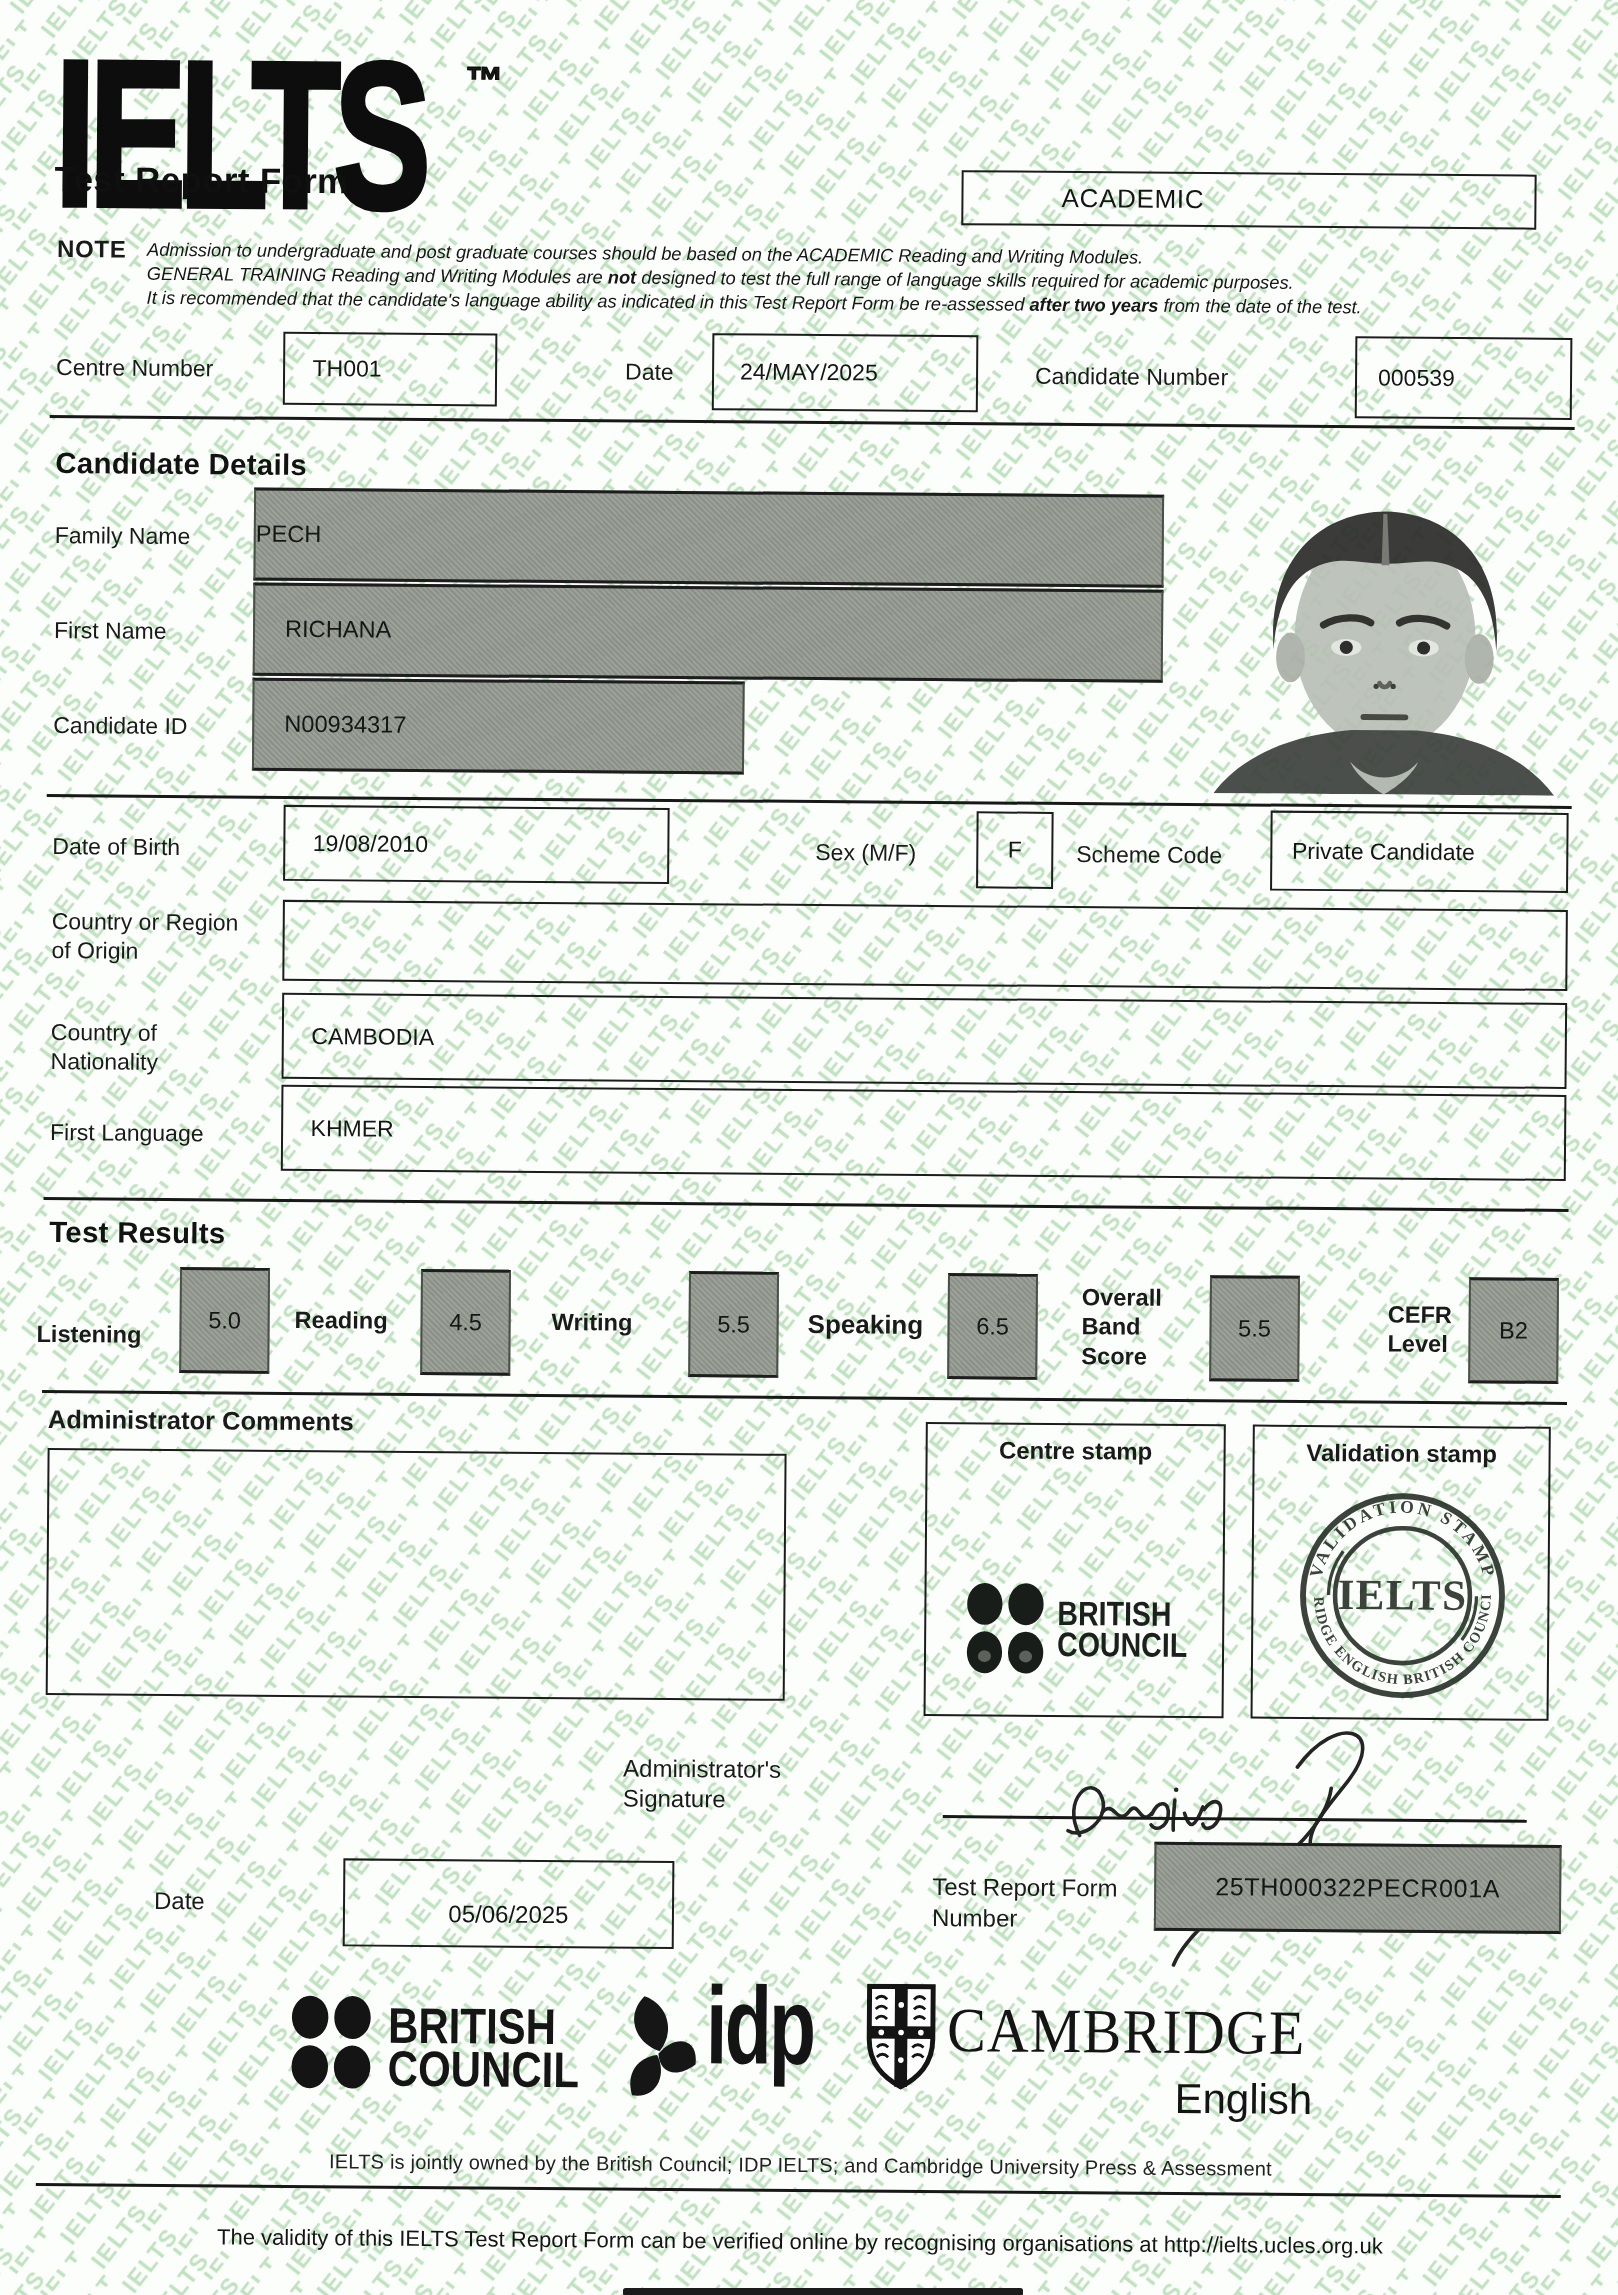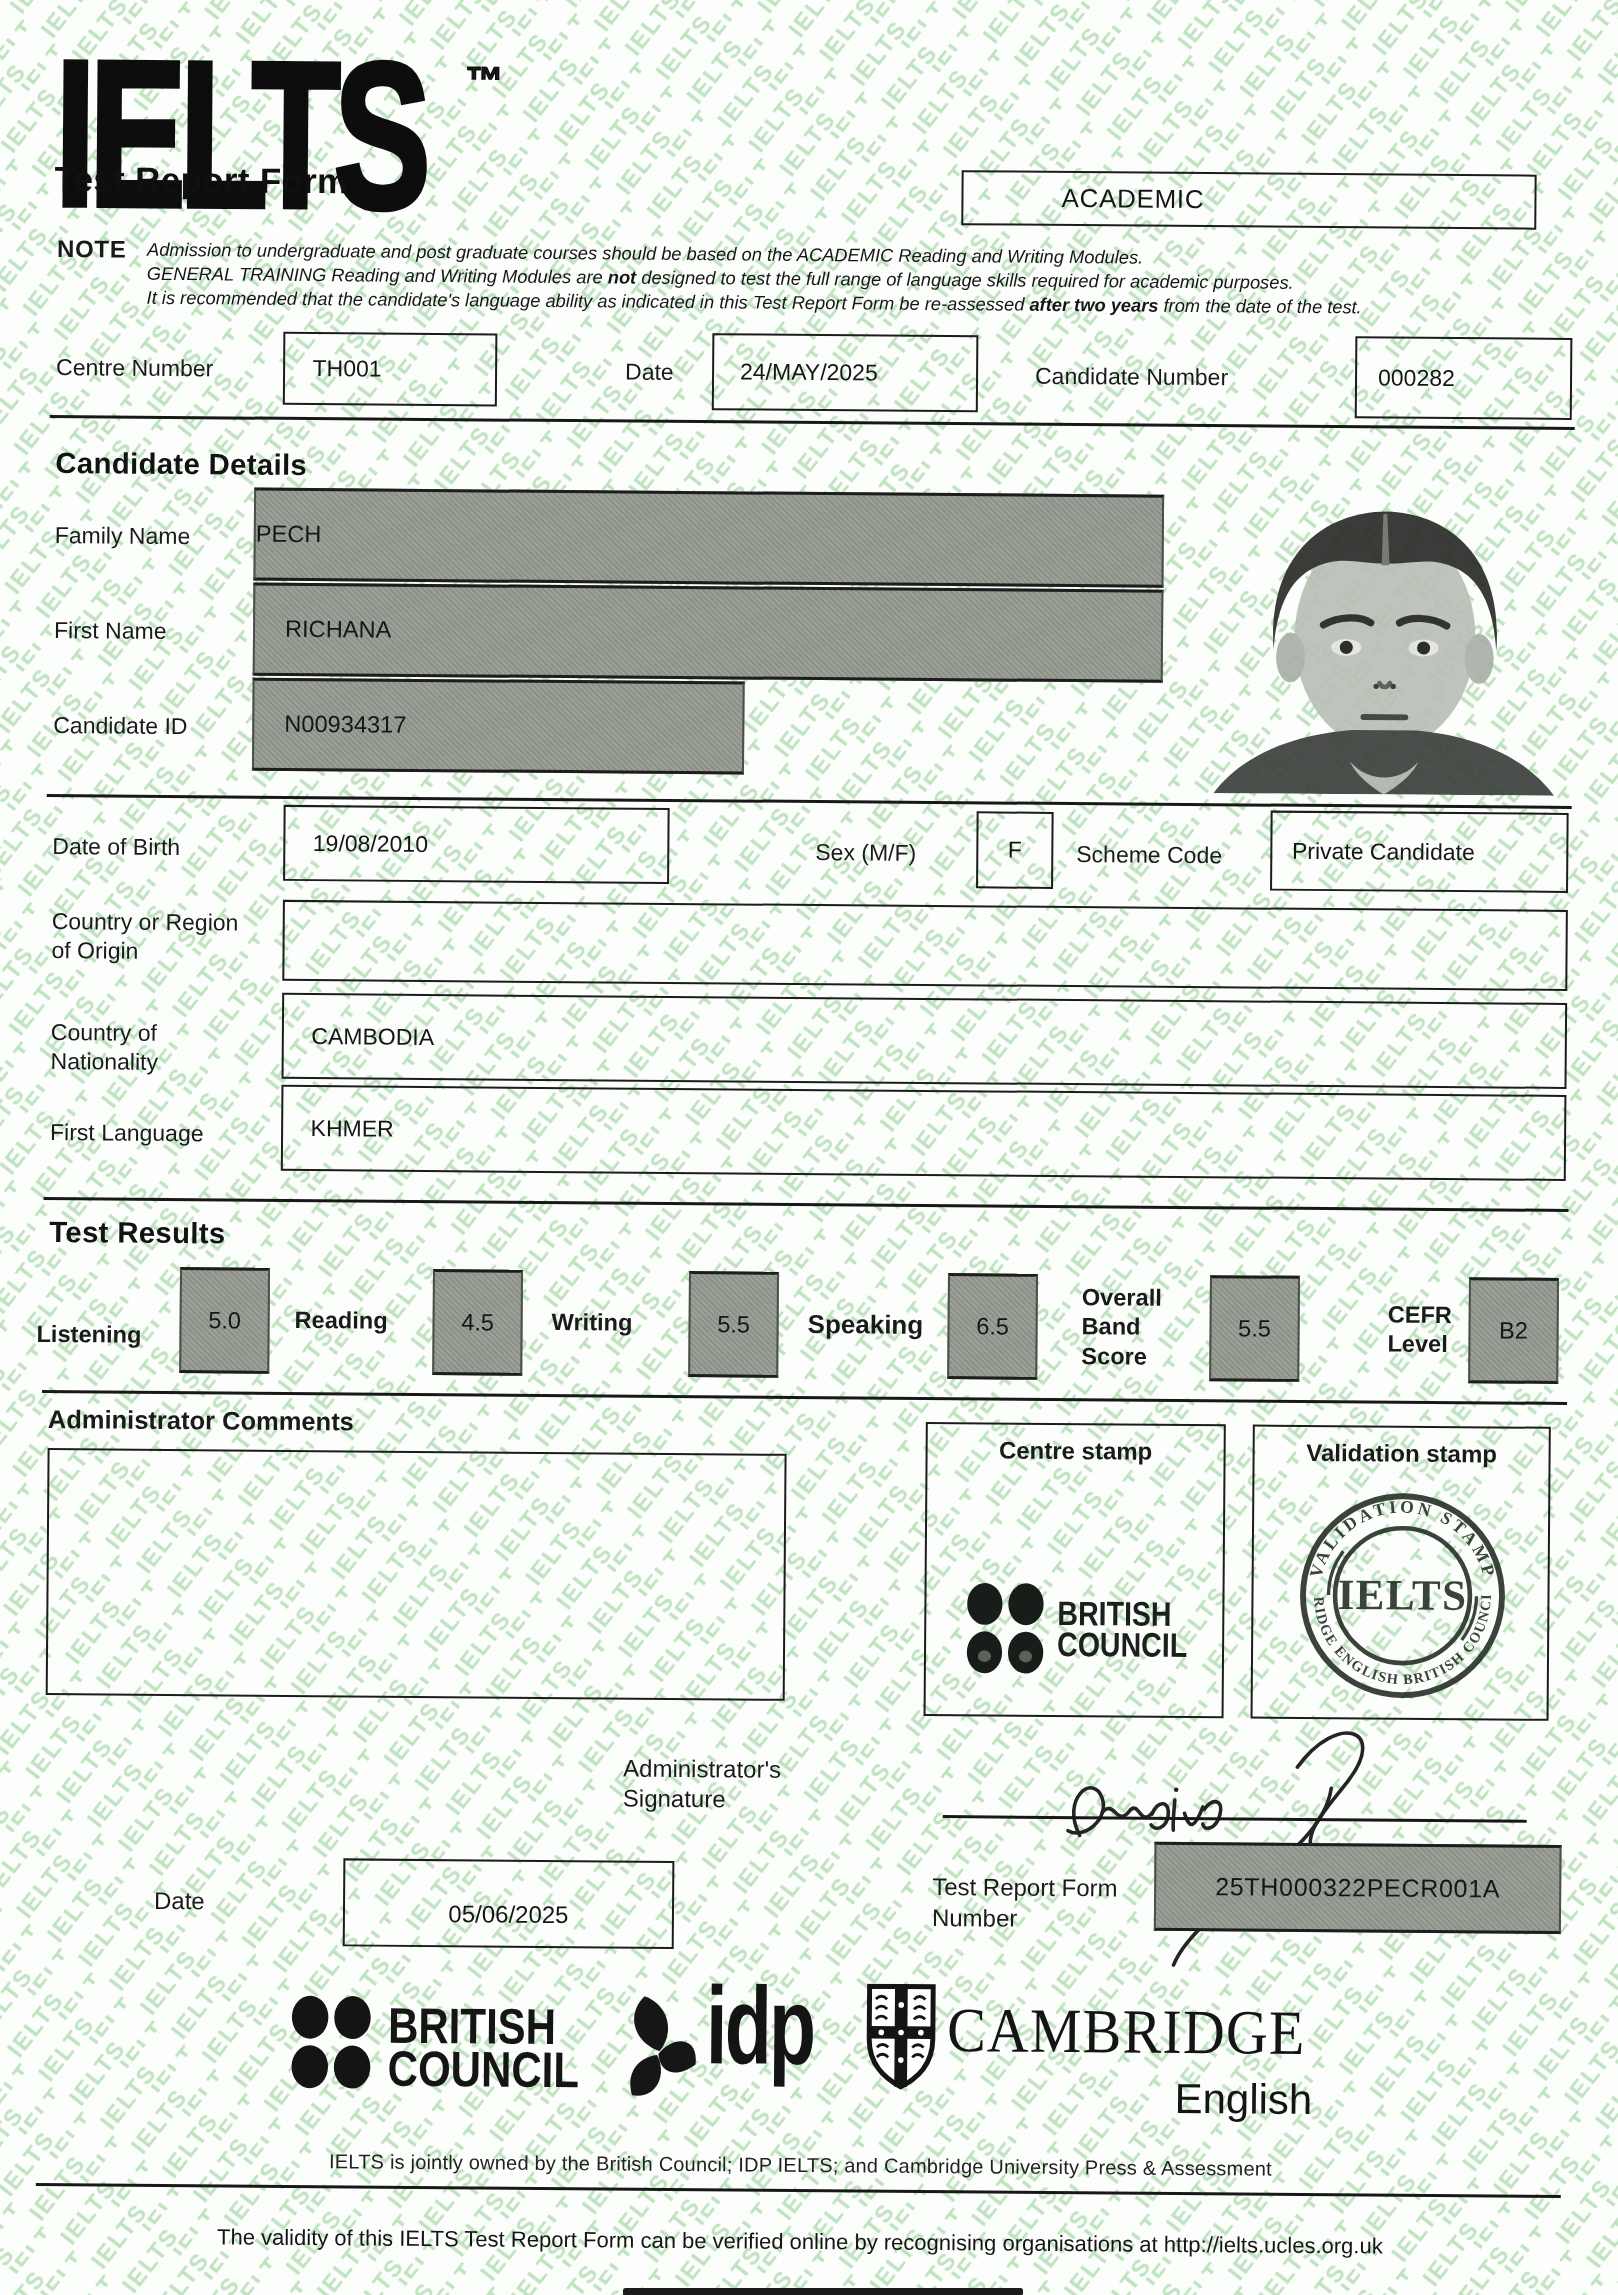--- a/index.html
+++ b/index.html
@@ -73,21 +73,21 @@
     <div class="abs lbl" style="left:50px;top:359px;">Centre Number</div>
     <div class="abs wbox" style="left:277px;top:336px;width:214px;height:73px;">
       <span class="val" style="padding-left:27.5px;">TH001</span>
     </div>
     <div class="abs lbl" style="left:619px;top:359px;">Date</div>
     <div class="abs wbox" style="left:706px;top:334px;width:266px;height:77px;">
       <span class="val" style="padding-left:26px;">24/MAY/2025</span>
     </div>
     <div class="abs lbl" style="left:1029px;top:360px;">Candidate Number</div>
     <div class="abs wbox" style="left:1349px;top:332px;width:217px;height:82px;">
-      <span class="val" style="padding-left:21px;">000282</span>
+      <span class="val" style="padding-left:21px;">000539</span>
     </div>
 
     <div class="abs hr" style="left:44px;top:421px;width:1525px;"></div>
 
     <div class="abs h2" style="left:50px;top:452px;">Candidate Details</div>
 
     <div class="abs lbl" style="left:50px;top:527px;">Family Name</div>
     <div class="abs gbox" style="left:249px;top:492px;width:910px;height:93px;">
       <span class="val" style="">PECH</span>
     </div>
@@ -159,21 +159,21 @@
     <div class="abs hr" style="left:44px;top:1203px;width:1525px;"></div>
 
     <div class="abs h2" style="left:50px;top:1221px;">Test Results</div>
 
     <div class="abs lbl b" style="left:38px;top:1310px;font-size:23.6px;margin-top:16px;">Listening</div>
     <div class="abs gbox score" style="left:181px;top:1272px;width:90px;height:106px;">
       <span class="val">5.0</span>
     </div>
 
     <div class="abs lbl b" style="left:296px;top:1310px;font-size:23.6px;">Reading</div>
-    <div class="abs gbox score" style="left:434px;top:1272px;width:90px;height:106px;">
+    <div class="abs gbox score" style="left:422px;top:1272px;width:90px;height:106px;">
       <span class="val">4.5</span>
     </div>
 
     <div class="abs lbl b" style="left:553px;top:1310px;font-size:23.6px;">Writing</div>
     <div class="abs gbox score" style="left:690px;top:1272px;width:90px;height:106px;">
       <span class="val">5.5</span>
     </div>
 
     <div class="abs lbl b" style="left:809px;top:1310px;font-size:26px;">Speaking</div>
     <div class="abs gbox score" style="left:949px;top:1272px;width:90px;height:106px;">

